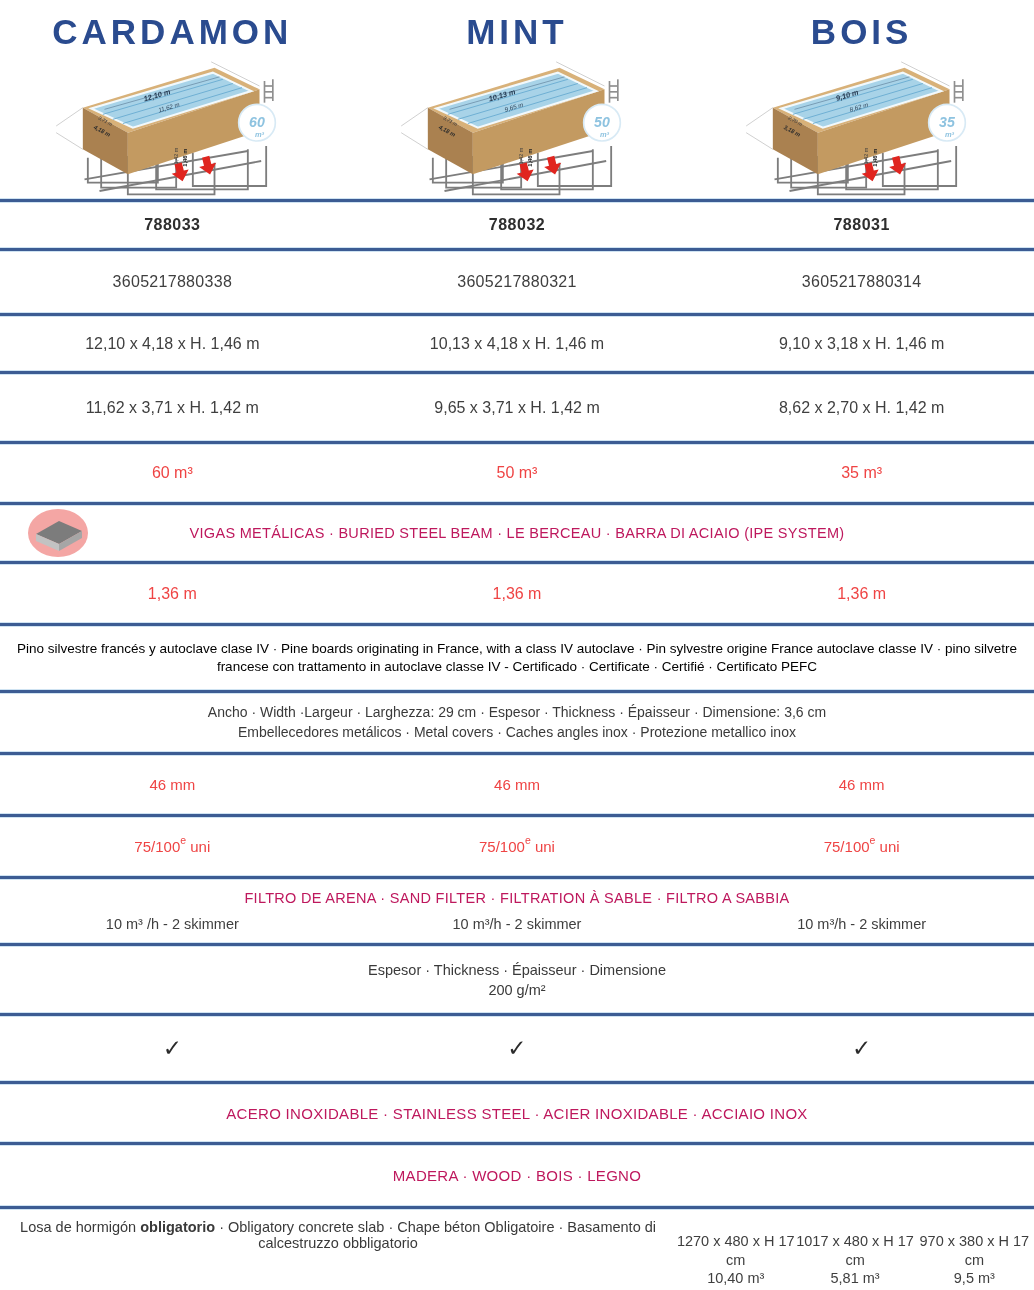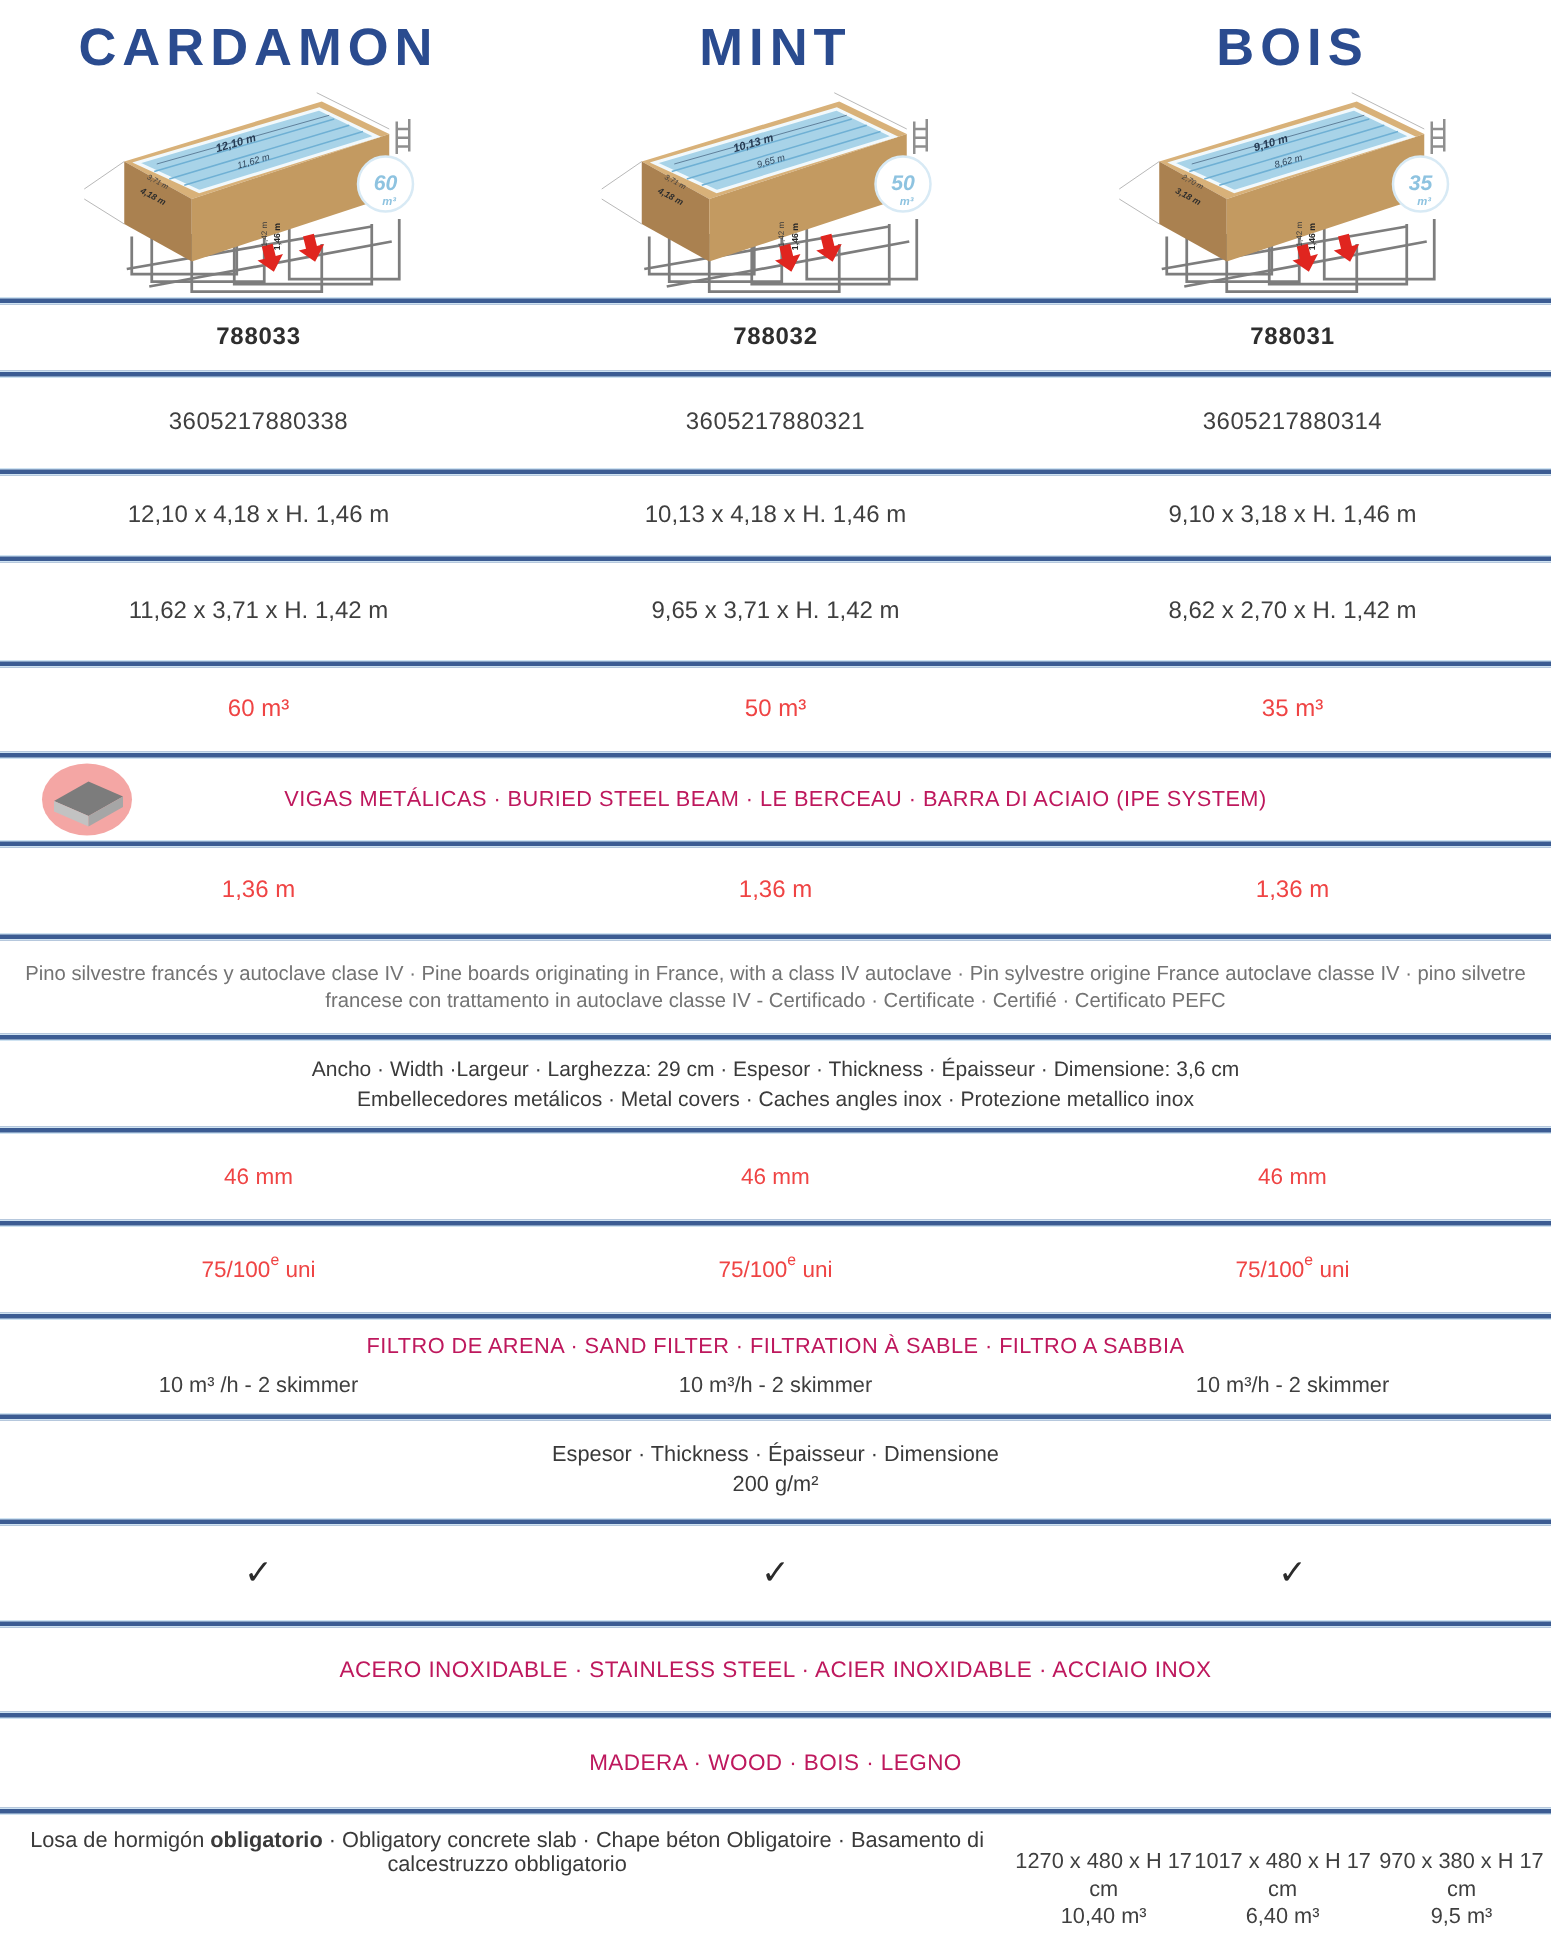--- a/index.html
+++ b/index.html
@@ -23,21 +23,21 @@
   .r44{height:44px;flex:0 0 44px} .r53{height:53px;flex:0 0 53px} .r54{height:54px;flex:0 0 54px}
   .r56{height:56px;flex:0 0 56px} .r57{height:57px;flex:0 0 57px} .r59{height:59px;flex:0 0 59px}
   .r60{height:60px;flex:0 0 60px} .r62{height:62px;flex:0 0 62px} .r63{height:63px;flex:0 0 63px}
   .r65{height:65px;flex:0 0 65px} .r80{height:80px;flex:0 0 80px}
 
   .code  { font-size:16px; font-weight:700; color:#2e2e2e; letter-spacing:.5px; }
   .ean   { font-size:16px; color:#3f3f3f; letter-spacing:.3px; }
   .dims  { font-size:16px; color:#3f3f3f; }
   .plain { font-size:16px; color:#ef4444; }
   .fullw { font-size:14.5px; color:#be185d; letter-spacing:.3px; }
-  .para  { font-size:13.5px; line-height:1.32; color:#737373; max-width:1014px; }
+  .para  { font-size:13.5px; line-height:1.32; color:#000000; max-width:1014px; }
   .two-line { font-size:14px; line-height:1.38; color:#3a3a3a; }
   .sup-e { position:relative; top:-8px; font-size:10.5px; }
   .check { font-size:23px; color:#2b2b2b; font-weight:400; }
 
   .row-vigas { position:relative; }
   .vigas-icon { position:absolute; left:26px; top:50%; transform:translateY(-50%); width:64px; height:50px; }
 
   .filter-row { display:flex; flex-direction:column; justify-content:space-evenly; text-align:center; }
   .filter-vals { font-size:14.5px; }
 
@@ -340,21 +340,21 @@
 
   <div class="slab-row r80">
     <div class="slab-text" style="text-align:center"><span>Losa de hormigón </span><span class="slab-bold">obligatorio</span><span> · Obligatory concrete slab · Chape béton Obligatoire · Basamento di calcestruzzo obbligatorio</span></div>
     <div class="cols3 slab-cells">
       <div class="cell slab-cell">
         <div>1270 x 480 x H 17 cm</div>
         <div>10,40 m³</div>
       </div>
       <div class="cell slab-cell">
         <div>1017 x 480 x H 17 cm</div>
-        <div>6,40 m³</div>
+        <div>5,81 m³</div>
       </div>
       <div class="cell slab-cell">
         <div>970 x 380 x H 17 cm</div>
         <div>9,5 m³</div>
       </div>
     </div>
   </div>
 
 </div>
 

